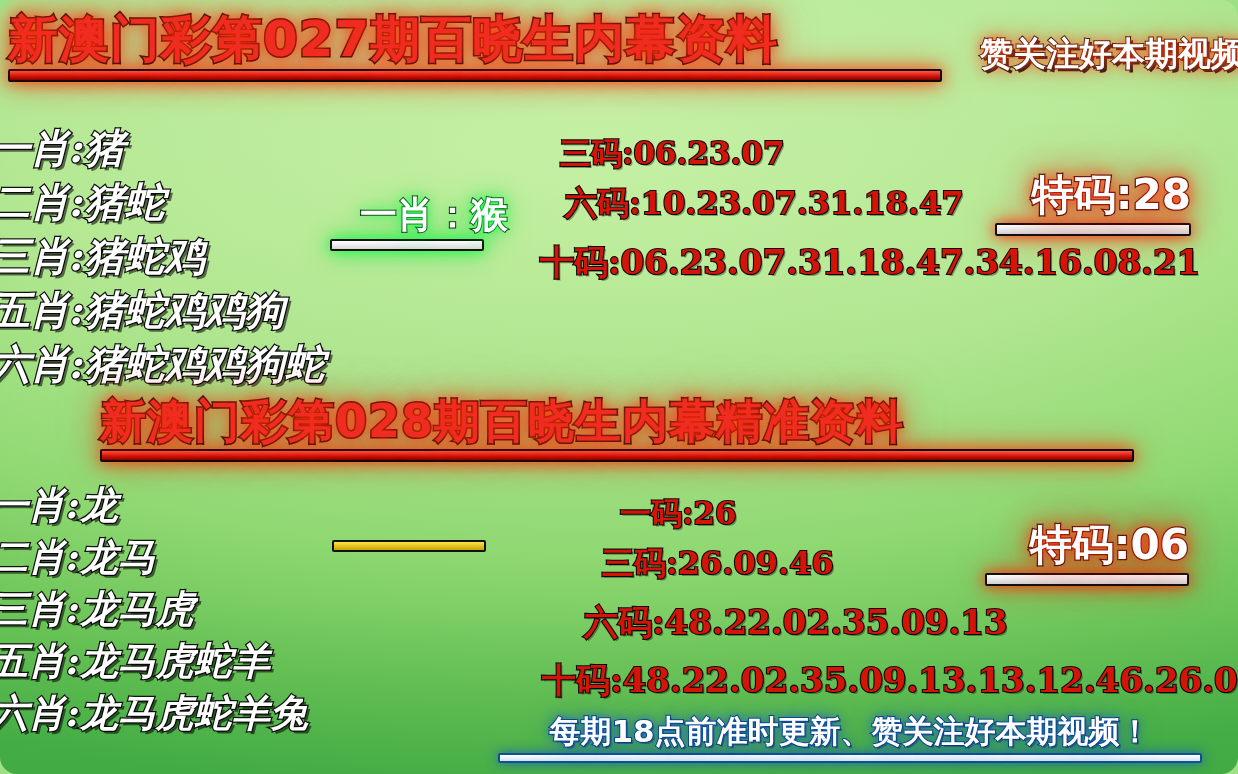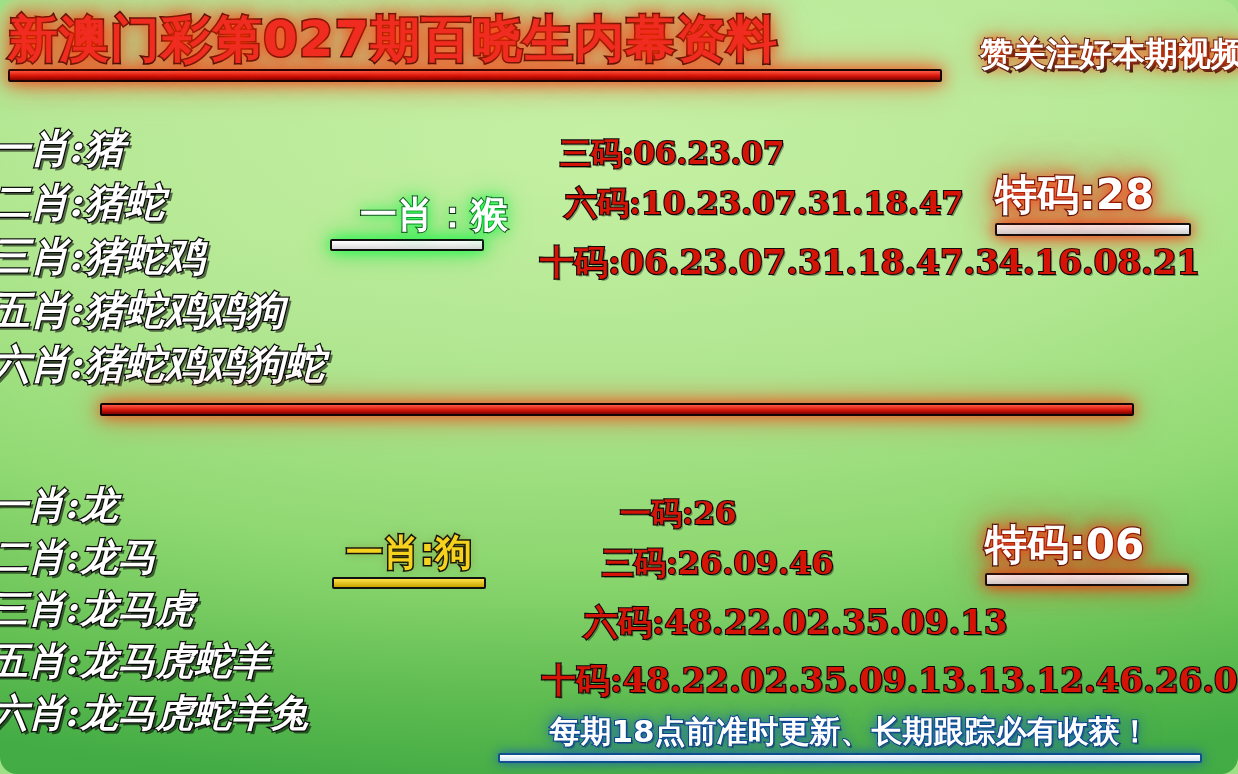--- a/index.html
+++ b/index.html
@@ -125,21 +125,21 @@
   #codes-1 .code-row:nth-child(2){font-size:32px;margin-top:18px;margin-left:25px;}
   #codes-1 .code-row:nth-child(3){font-size:34px;margin-top:26px;}
   #codes-1 .code-row:nth-child(4){font-size:34px;margin-top:22px;text-align:center;}
   #codes-2{left:600px;top:498px;}
   #codes-2 .code-row:nth-child(1){font-size:31px;margin-left:20px;}
   #codes-2 .code-row:nth-child(2){font-size:32px;margin-top:18px;margin-left:2px;}
   #codes-2 .code-row:nth-child(3){font-size:34px;margin-top:26px;margin-left:-16px;}
   #codes-2 .code-row:nth-child(4){font-size:34px;margin-top:24px;margin-left:-58px;}
 
   
-  .special{position:absolute;white-space:nowrap;text-align:left;}
+  .special{position:absolute;white-space:nowrap;text-align:right;}
   .special .stxt{
     display:block;
     font-family:"DejaVu Sans","Liberation Sans",sans-serif;
     font-weight:bold;font-size:42px;line-height:1;color:#ffffff;
     -webkit-text-stroke:2.5px #0d0d0d;paint-order:stroke fill;
     text-shadow:0 0 14px rgba(255,40,10,0.98),0 0 30px rgba(255,50,10,0.8),0 0 48px rgba(220,30,0,0.6);
   }
   .special .sbar{
     display:block;height:9px;border-radius:2px;margin-top:7px;
     background:linear-gradient(180deg,#ffffff,#d2d2d2);
@@ -200,47 +200,47 @@
       <div class="code-row">六码:10.23.07.31.18.47</div>
       <div class="code-row">十码:06.23.07.31.18.47.34.16.08.21</div>
     </div>
 
     <div class="special" id="special-1">
       <span class="stxt">特码:28</span>
       <span class="sbar"></span>
     </div>
 
     <div class="banner" id="banner-2">
+      <span class="txt">新澳门彩第028期百晓生内幕精准资料</span>
       <span class="bar"></span>
     </div>
 
     <div class="zlist" id="zlist-2">
       <div class="zrow">一肖:龙</div>
       <div class="zrow">二肖:龙马</div>
       <div class="zrow">三肖:龙马虎</div>
       <div class="zrow">五肖:龙马虎蛇羊</div>
       <div class="zrow">六肖:龙马虎蛇羊兔</div>
     </div>
 
     <div class="badge" id="badge-2">
-      <span class="btxt">一肖:狗</span>
       <span class="bbar"></span>
     </div>
 
     <div class="codes" id="codes-2">
       <div class="code-row">一码:26</div>
       <div class="code-row">三码:26.09.46</div>
       <div class="code-row">六码:48.22.02.35.09.13</div>
       <div class="code-row">十码:48.22.02.35.09.13.13.12.46.26.03</div>
     </div>
 
     <div class="special" id="special-2">
       <span class="stxt">特码:06</span>
       <span class="sbar"></span>
     </div>
 
     <div id="footer">
-      <span class="ftxt">每期18点前准时更新、长期跟踪必有收获！</span>
+      <span class="ftxt">每期18点前准时更新、赞关注好本期视频！</span>
       <span class="fbar"></span>
     </div>
 
   </div>
 </div>
 
 </body></html>

